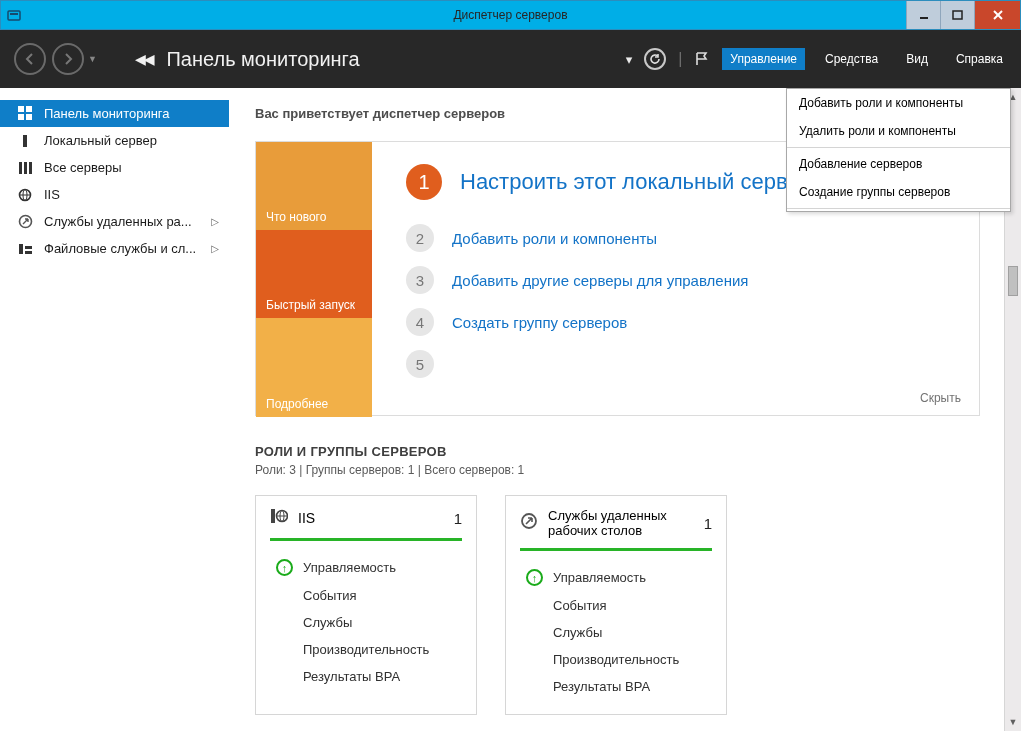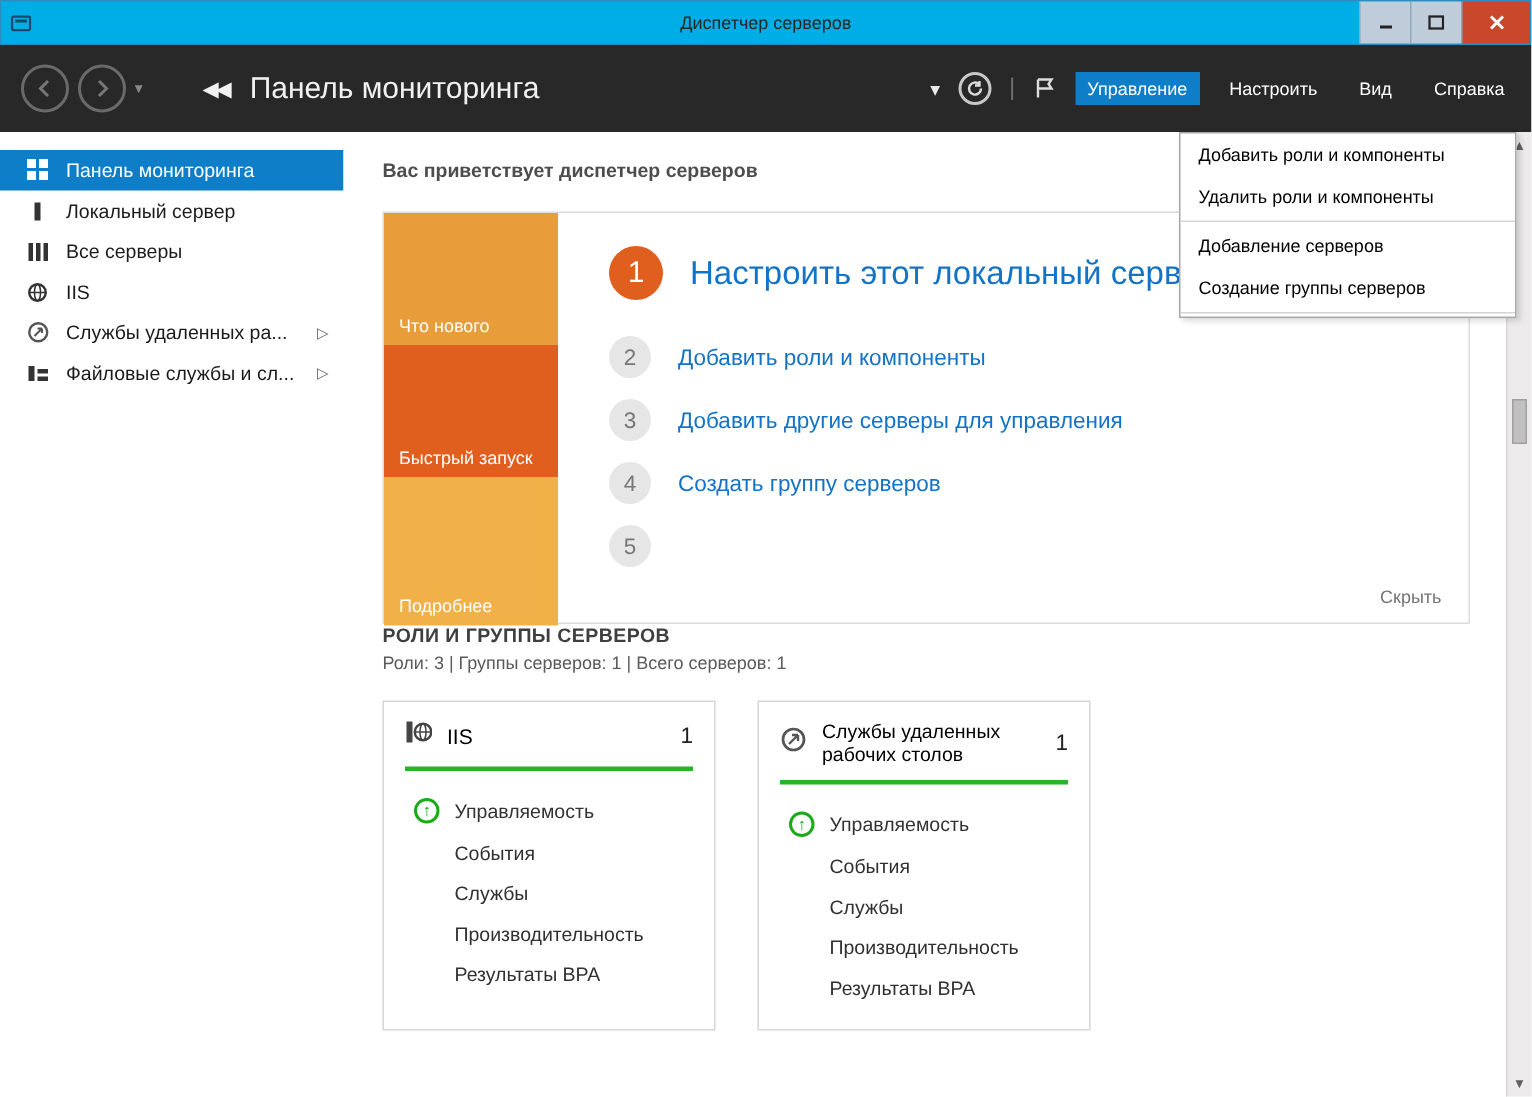--- a/index.html
+++ b/index.html
@@ -91,21 +91,21 @@
     width: 28px; height: 28px; border-radius: 50%;
     display: flex; align-items: center; justify-content: center;
     font-size: 15px; background: #e6e6e6; color: #777;
   }
   .step.first .num { background: #e05e1e; color: #fff; width: 36px; height: 36px; font-size: 20px; }
   .step .link { color: #1373c7; font-size: 15px; }
   .step.first .link { font-size: 22px; color: #1373c7; font-weight: 300; }
   .hide-link { position: absolute; right: 18px; bottom: 10px; font-size: 12px; color: #737373; }
 
   
-  .roles-sec { width: 725px; }
+  .roles-sec { margin-top: 28px; width: 725px; }
   .roles-title { font-size: 13px; font-weight: 600; color: #3f3f3f; letter-spacing: .3px; }
   .roles-sub { font-size: 12px; color: #5a5a5a; margin-top: 4px; }
 
   .tiles { display: flex; gap: 28px; margin-top: 18px; }
   .tile {
     width: 222px; border: 1px solid #d6d6d6; background: #fff;
     padding: 12px 14px 14px 14px;
   }
   .tile-head {
     display: flex; align-items: center; gap: 10px;
@@ -206,21 +206,21 @@
           </svg>
         </span>
     </span>
     <span class="hdr-sep">|</span>
     <span class="hdr-icon">
       <svg width="16" height="16" viewBox="0 0 16 16">
           <path d="M3 2v12M3 2h9l-2 3 2 3H3" fill="none" stroke="#ddd" stroke-width="1.6"></path>
         </svg>
     </span>
     <span class="hdr-menu-item active">Управление</span>
-    <span class="hdr-menu-item">Настроить</span>
+    <span class="hdr-menu-item">Средства</span>
     <span class="hdr-menu-item">Вид</span>
     <span class="hdr-menu-item">Справка</span>
   </div>
 </div>
 
 <div class="body">
 
   <div class="sidebar">
     <div class="side-item selected">
       <span class="side-icon">

